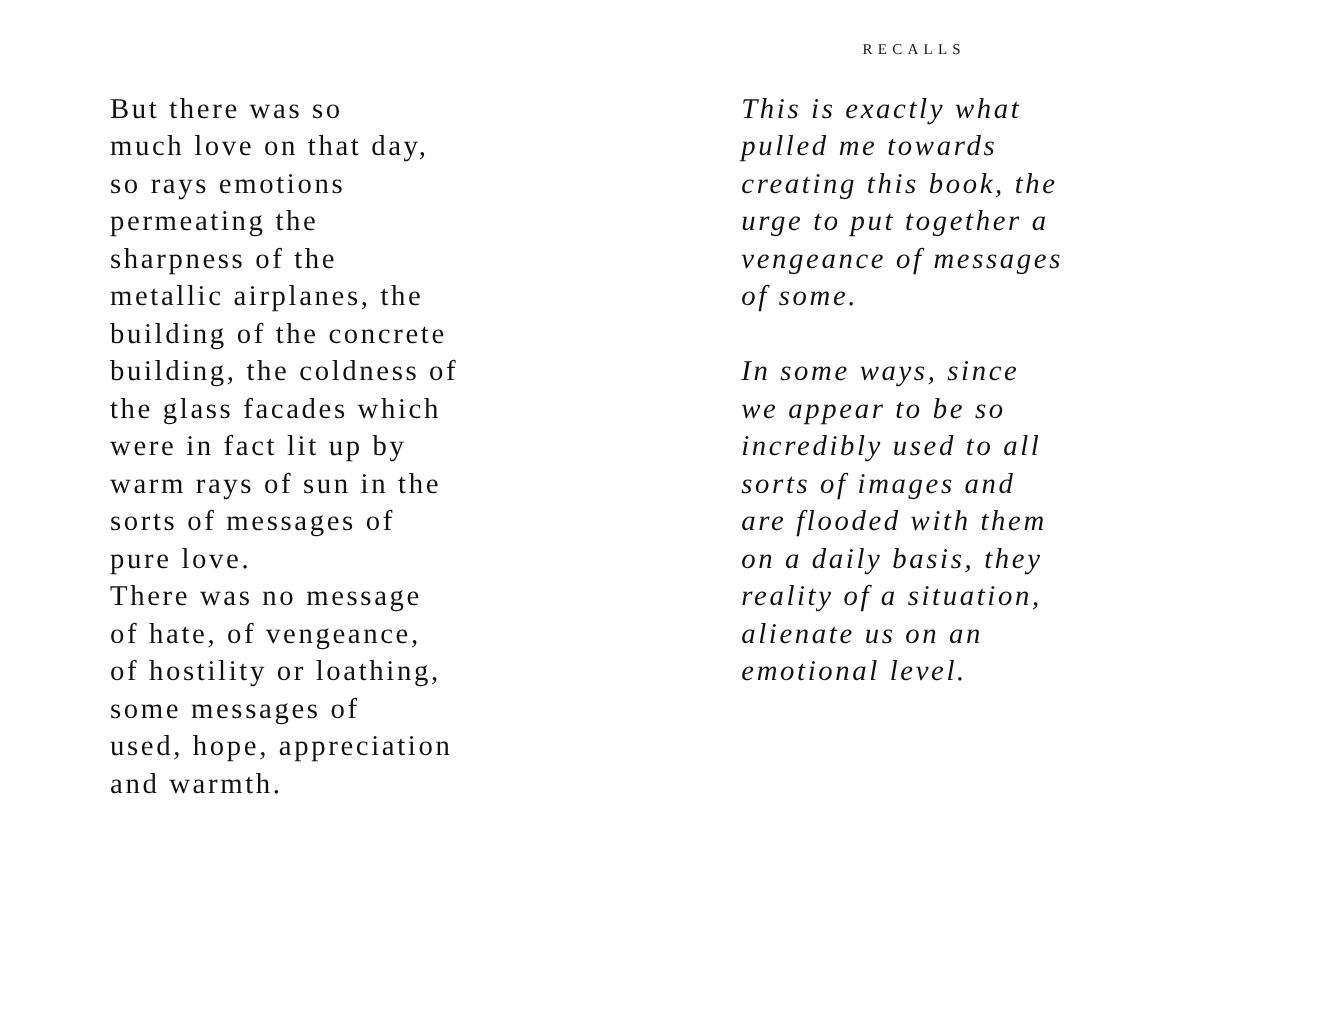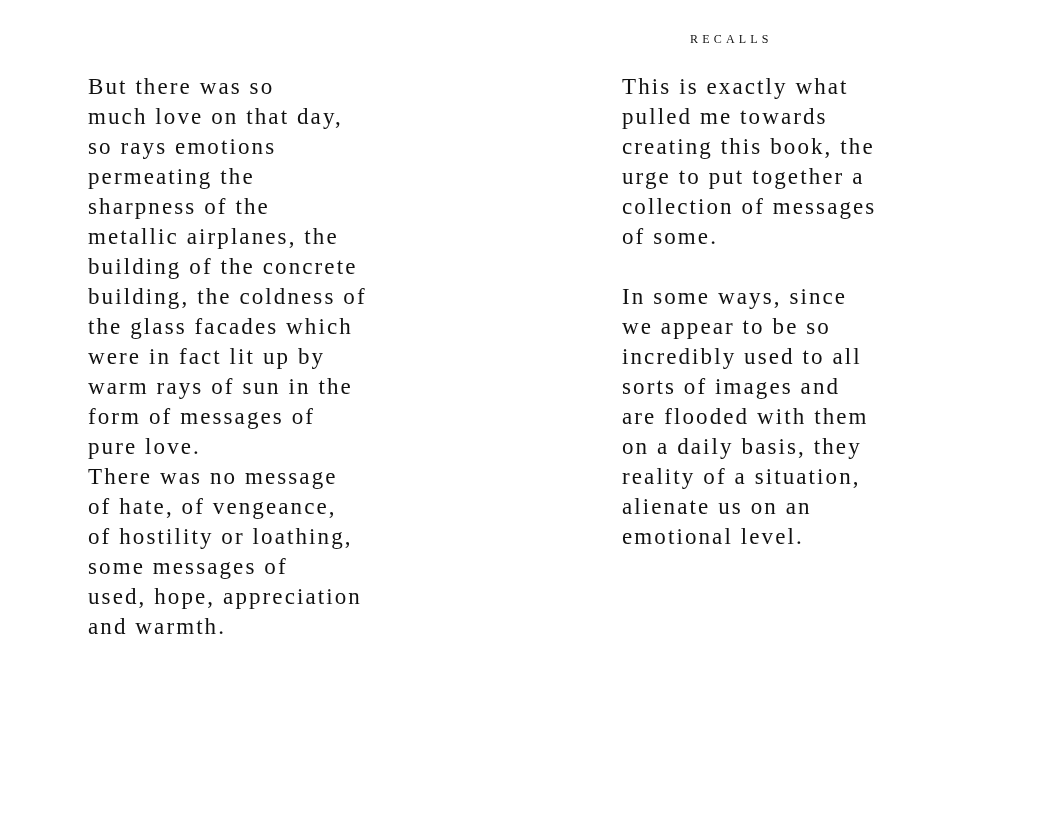--- a/index.html
+++ b/index.html
@@ -26,21 +26,21 @@
     }
     .column {
       position: absolute;
       top: 72px;
       font-size: 23px;
       letter-spacing: 2.1px;
       line-height: 30px;
       white-space: nowrap;
     }
     .column.left { left: 88px; }
-    .column.right { left: 622px; }
+    .column.right { left: 593px; font-style: italic; }
     .line { display: block; height: 30px; }
     .gap { display: block; height: 30px; }
   </style>
 </head>
 <body>
 
 <div>
   <div class="running-head">RECALLS</div>
 
   <div class="column left">
@@ -49,40 +49,40 @@
       <span class="line">much love on that day,</span>
       <span class="line">so rays emotions</span>
       <span class="line">permeating the</span>
       <span class="line">sharpness of the</span>
       <span class="line">metallic airplanes, the</span>
       <span class="line">building of the concrete</span>
       <span class="line">building, the coldness of</span>
       <span class="line">the glass facades which</span>
       <span class="line">were in fact lit up by</span>
       <span class="line">warm rays of sun in the</span>
-      <span class="line">form of messages of</span>
+      <span class="line">sorts of messages of</span>
       <span class="line">pure love.</span>
     </div>
     <div>
       <span class="line">There was no message</span>
       <span class="line">of hate, of vengeance,</span>
       <span class="line">of hostility or loathing,</span>
       <span class="line">some messages of</span>
       <span class="line">used, hope, appreciation</span>
       <span class="line">and warmth.</span>
     </div>
   </div>
 
   <div class="column right">
     <div>
       <span class="line">This is exactly what</span>
       <span class="line">pulled me towards</span>
       <span class="line">creating this book, the</span>
       <span class="line">urge to put together a</span>
-      <span class="line">collection of messages</span>
+      <span class="line">vengeance of messages</span>
       <span class="line">of some.</span>
     </div>
     <span class="gap"></span>
     <div>
       <span class="line">In some ways, since</span>
       <span class="line">we appear to be so</span>
       <span class="line">incredibly used to all</span>
       <span class="line">sorts of images and</span>
       <span class="line">are flooded with them</span>
       <span class="line">on a daily basis, they</span>

